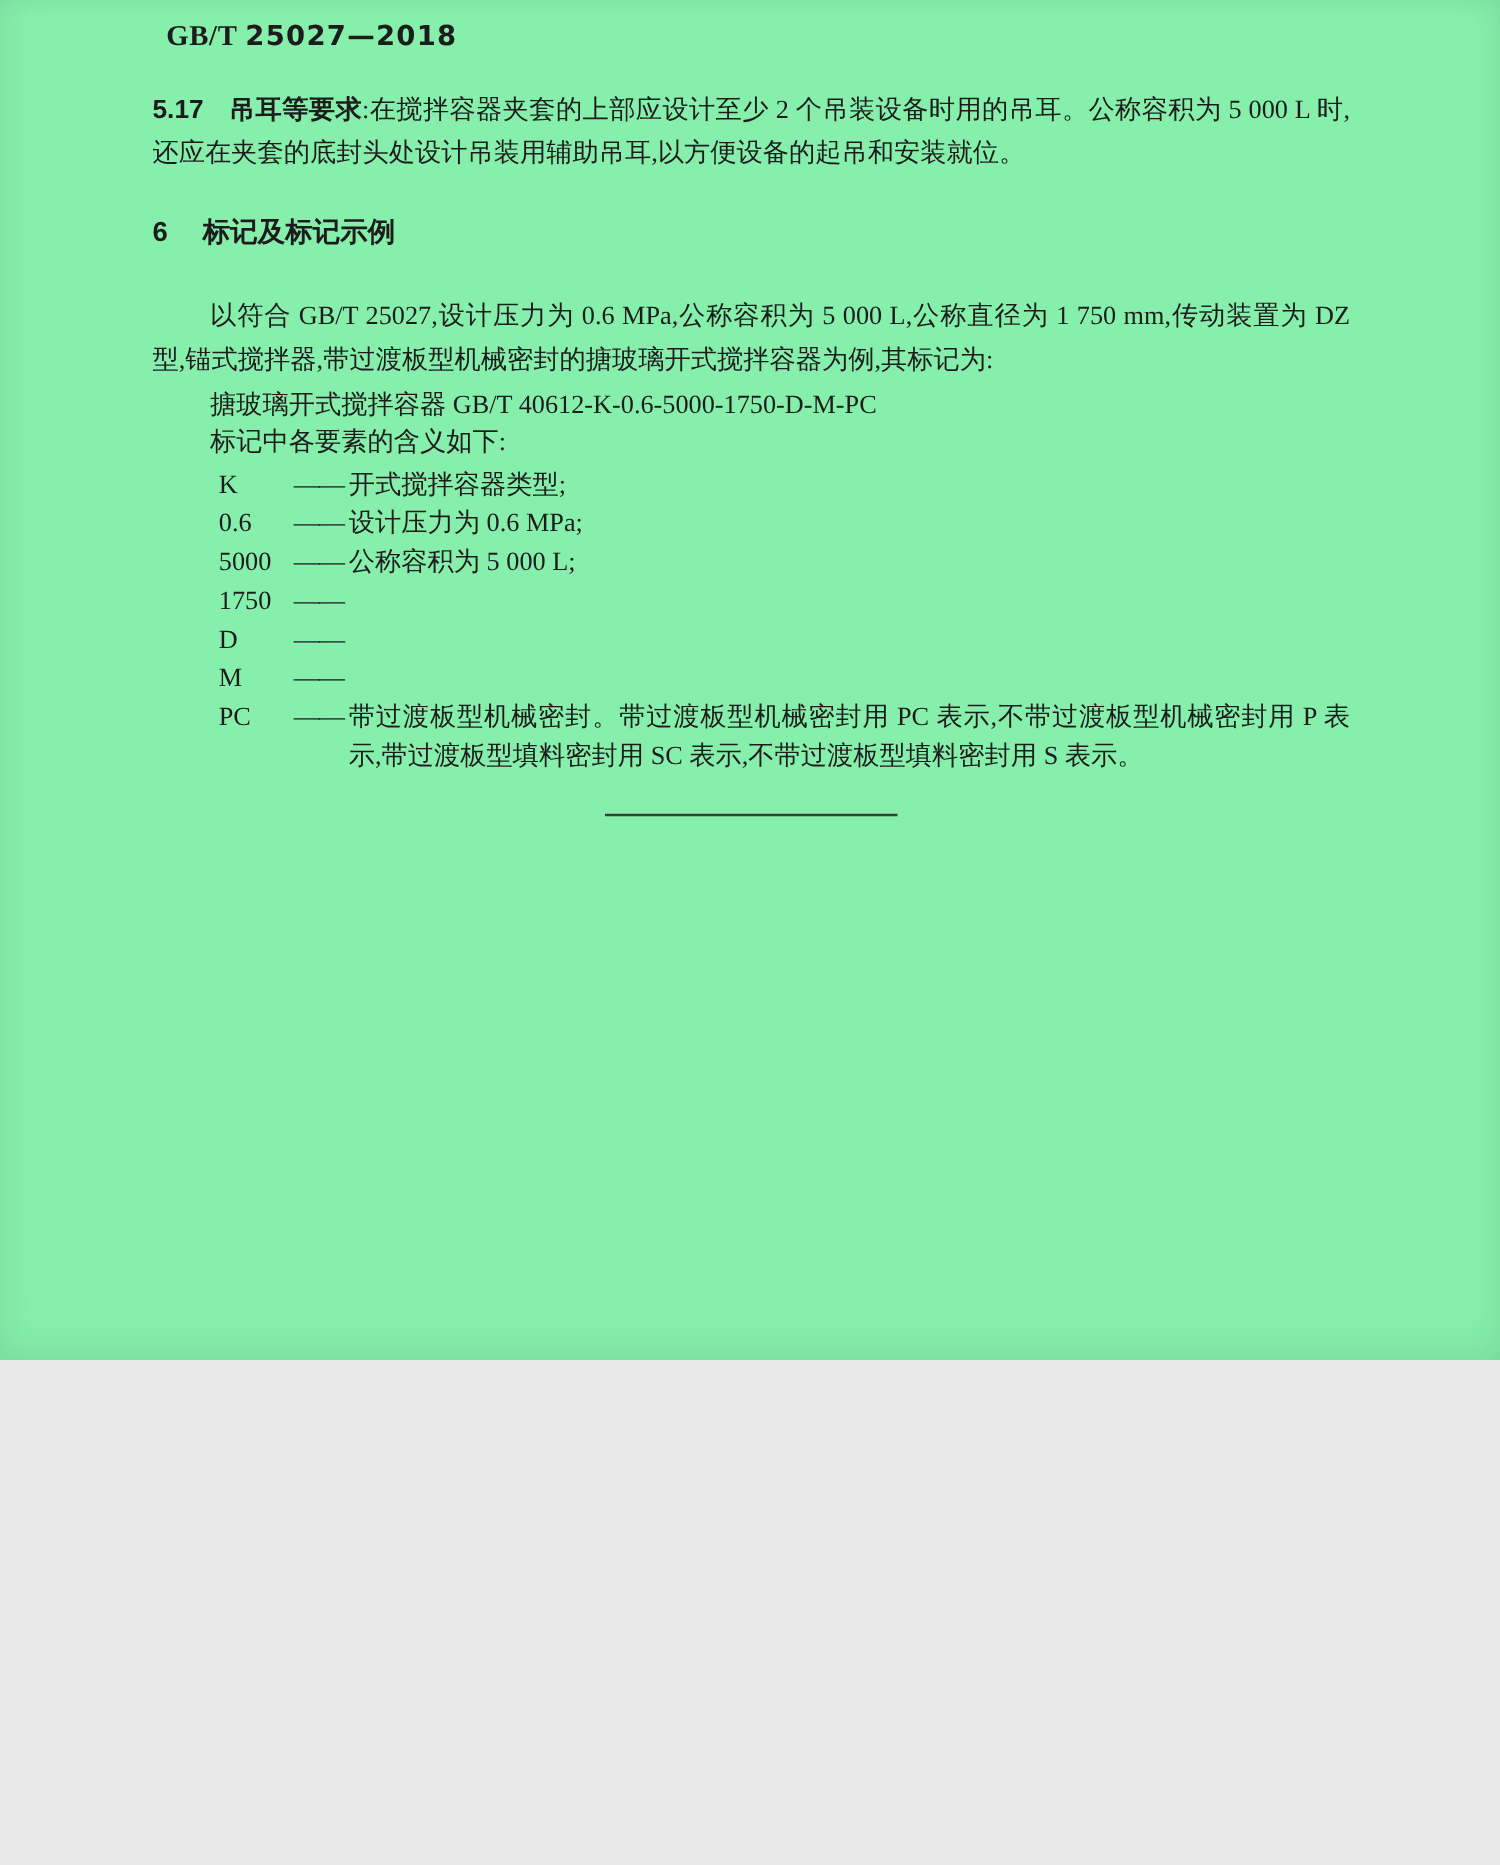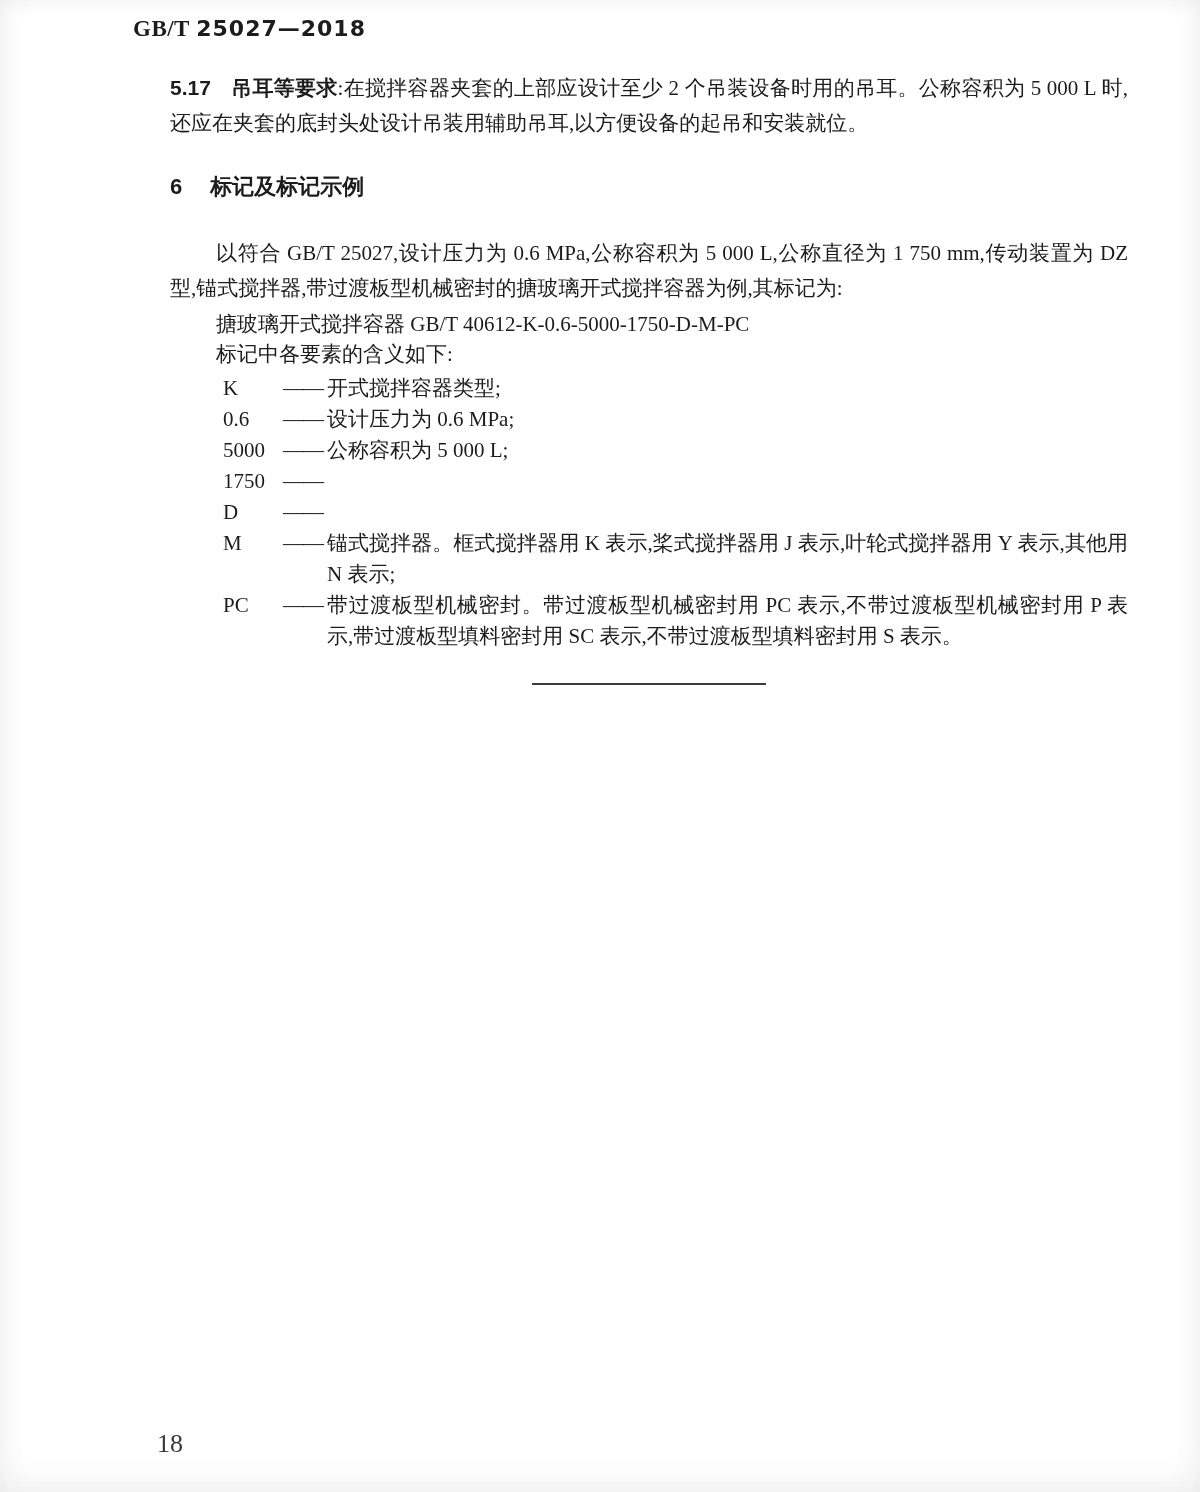--- a/index.html
+++ b/index.html
@@ -1,22 +1,22 @@
 <!DOCTYPE html>
 <html><head>
 <meta charset="utf-8">
 <style>
   * { margin: 0; padding: 0; box-sizing: border-box; }
   html, body { background: #e9e9e9; }
   .page {
     position: relative;
     width: 1200px;
-    height: 1492px;
+    height: 1088px;
     margin: 0 auto;
-    background: #ffffff;
+    background: #86efac;
     overflow: hidden;
     font-family: "Liberation Serif", "DejaVu Serif", serif;
     color: #1c1c1c;
     box-shadow: inset 0 -14px 30px rgba(0,0,0,0.045),
                 inset -12px 0 26px rgba(0,0,0,0.02),
                 inset 12px 0 26px rgba(0,0,0,0.02),
                 inset 0 6px 14px rgba(0,0,0,0.015);
   }
 
   
@@ -39,21 +39,20 @@
     font-size: 22px;
     letter-spacing: 1px;
   }
 
   .content {
     position: absolute;
     left: 122px;
     top: 70px;
     width: 958px;
     font-size: 21px;
-    margin-left: 48px;
   }
 
   
   .clause {
     line-height: 35px;
     text-align: justify;
   }
   .clause-num {
     font-family: "Liberation Sans", "DejaVu Sans", sans-serif;
     font-weight: bold;
@@ -180,21 +179,20 @@
       </div>
 
       <div class="legend-row">
         <span class="legend-code">D</span>
         <span class="legend-dash">——</span>
       </div>
 
       <div class="legend-row">
         <span class="legend-code">M</span>
         <span class="legend-dash">——</span>
-        <span class="legend-desc">锚式搅拌器。框式搅拌器用 K 表示,桨式搅拌器用 J 表示,叶轮式搅拌器用 Y 表示,其他用 N 表示;</span>
       </div>
 
       <div class="legend-row">
         <span class="legend-code">PC</span>
         <span class="legend-dash">——</span>
         <span class="legend-desc">带过渡板型机械密封。带过渡板型机械密封用 PC 表示,不带过渡板型机械密封用 P 表示,带过渡板型填料密封用 SC 表示,不带过渡板型填料密封用 S 表示。</span>
       </div>
 
     </div>
 

